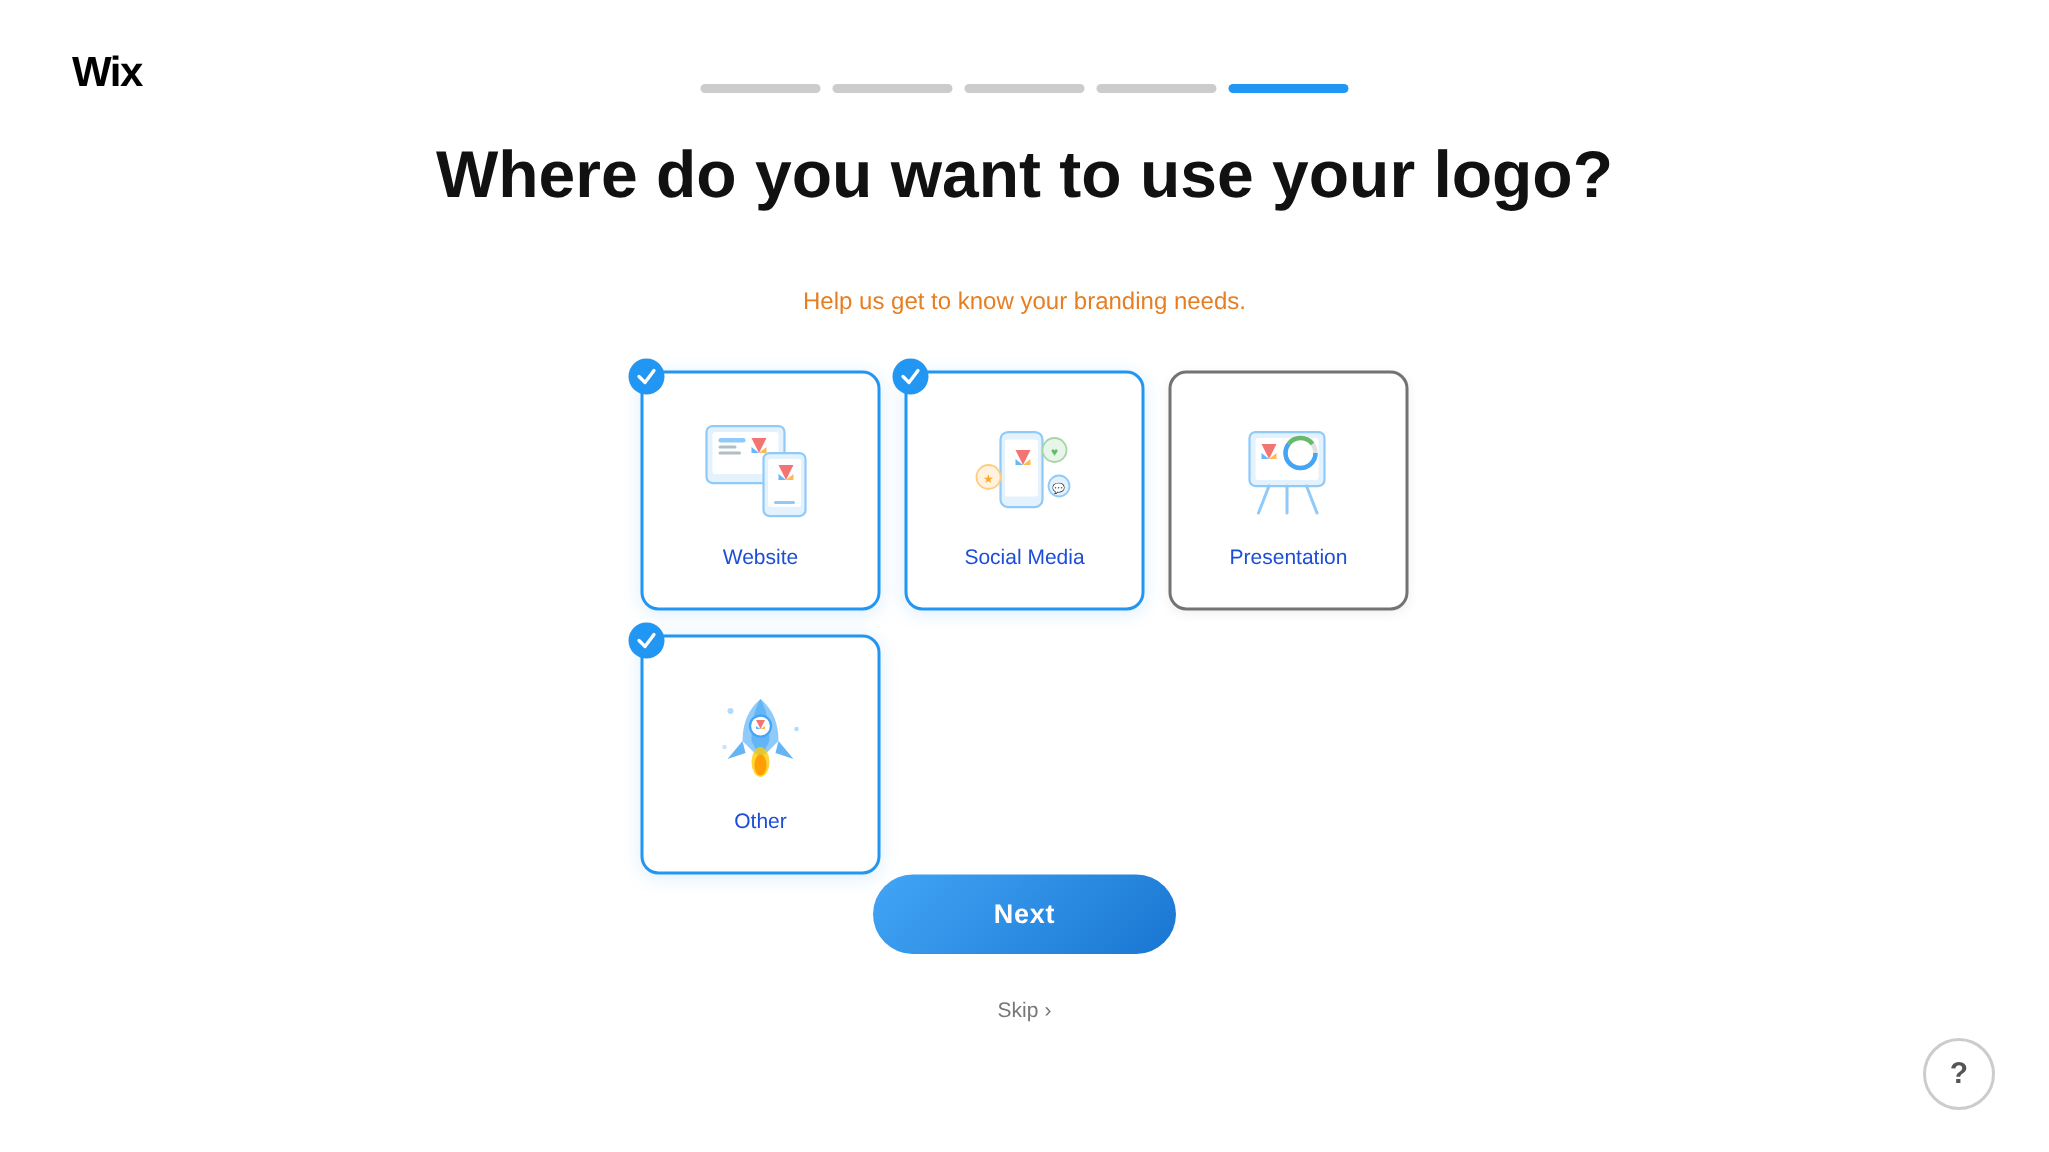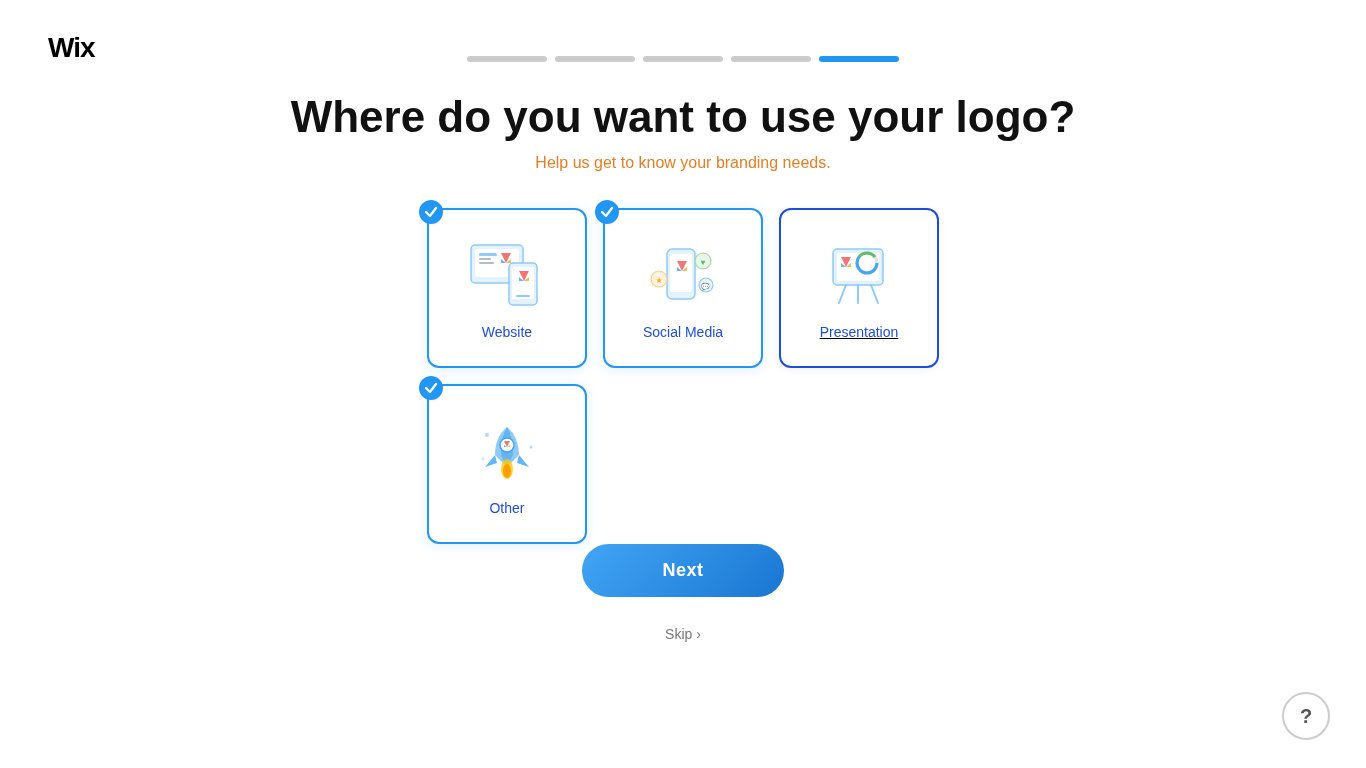--- a/index.html
+++ b/index.html
@@ -50,20 +50,21 @@
       font-weight: 900;
       color: #111;
       text-align: center;
       margin-bottom: 12px;
     }
 
     .subtitle {
       font-size: 16px;
       color: #e67e22;
       margin-bottom: 36px;
+      margin-top: 39px;
     }
 
     .grid {
       display: grid;
       grid-template-columns: repeat(3, 160px);
       grid-template-rows: repeat(2, 160px);
       gap: 16px;
     }
 
     .card {
@@ -80,23 +81,22 @@
       background: #fff;
       transition: border-color 0.2s;
     }
 
     .card.selected {
       border: 2px solid #2196F3;
       box-shadow: 0 2px 12px rgba(33,150,243,0.15);
     }
 
     .card.unselected {
-      border: 2px solid #1d4ed8;
+      border: 2px solid #737373;
       box-shadow: 0 2px 8px rgba(0,0,0,0.06);
-      text-decoration: underline;
     }
 
     .check-badge {
       position: absolute;
       top: -10px;
       left: -10px;
       width: 24px;
       height: 24px;
       border-radius: 50%;
       background: #2196F3;

